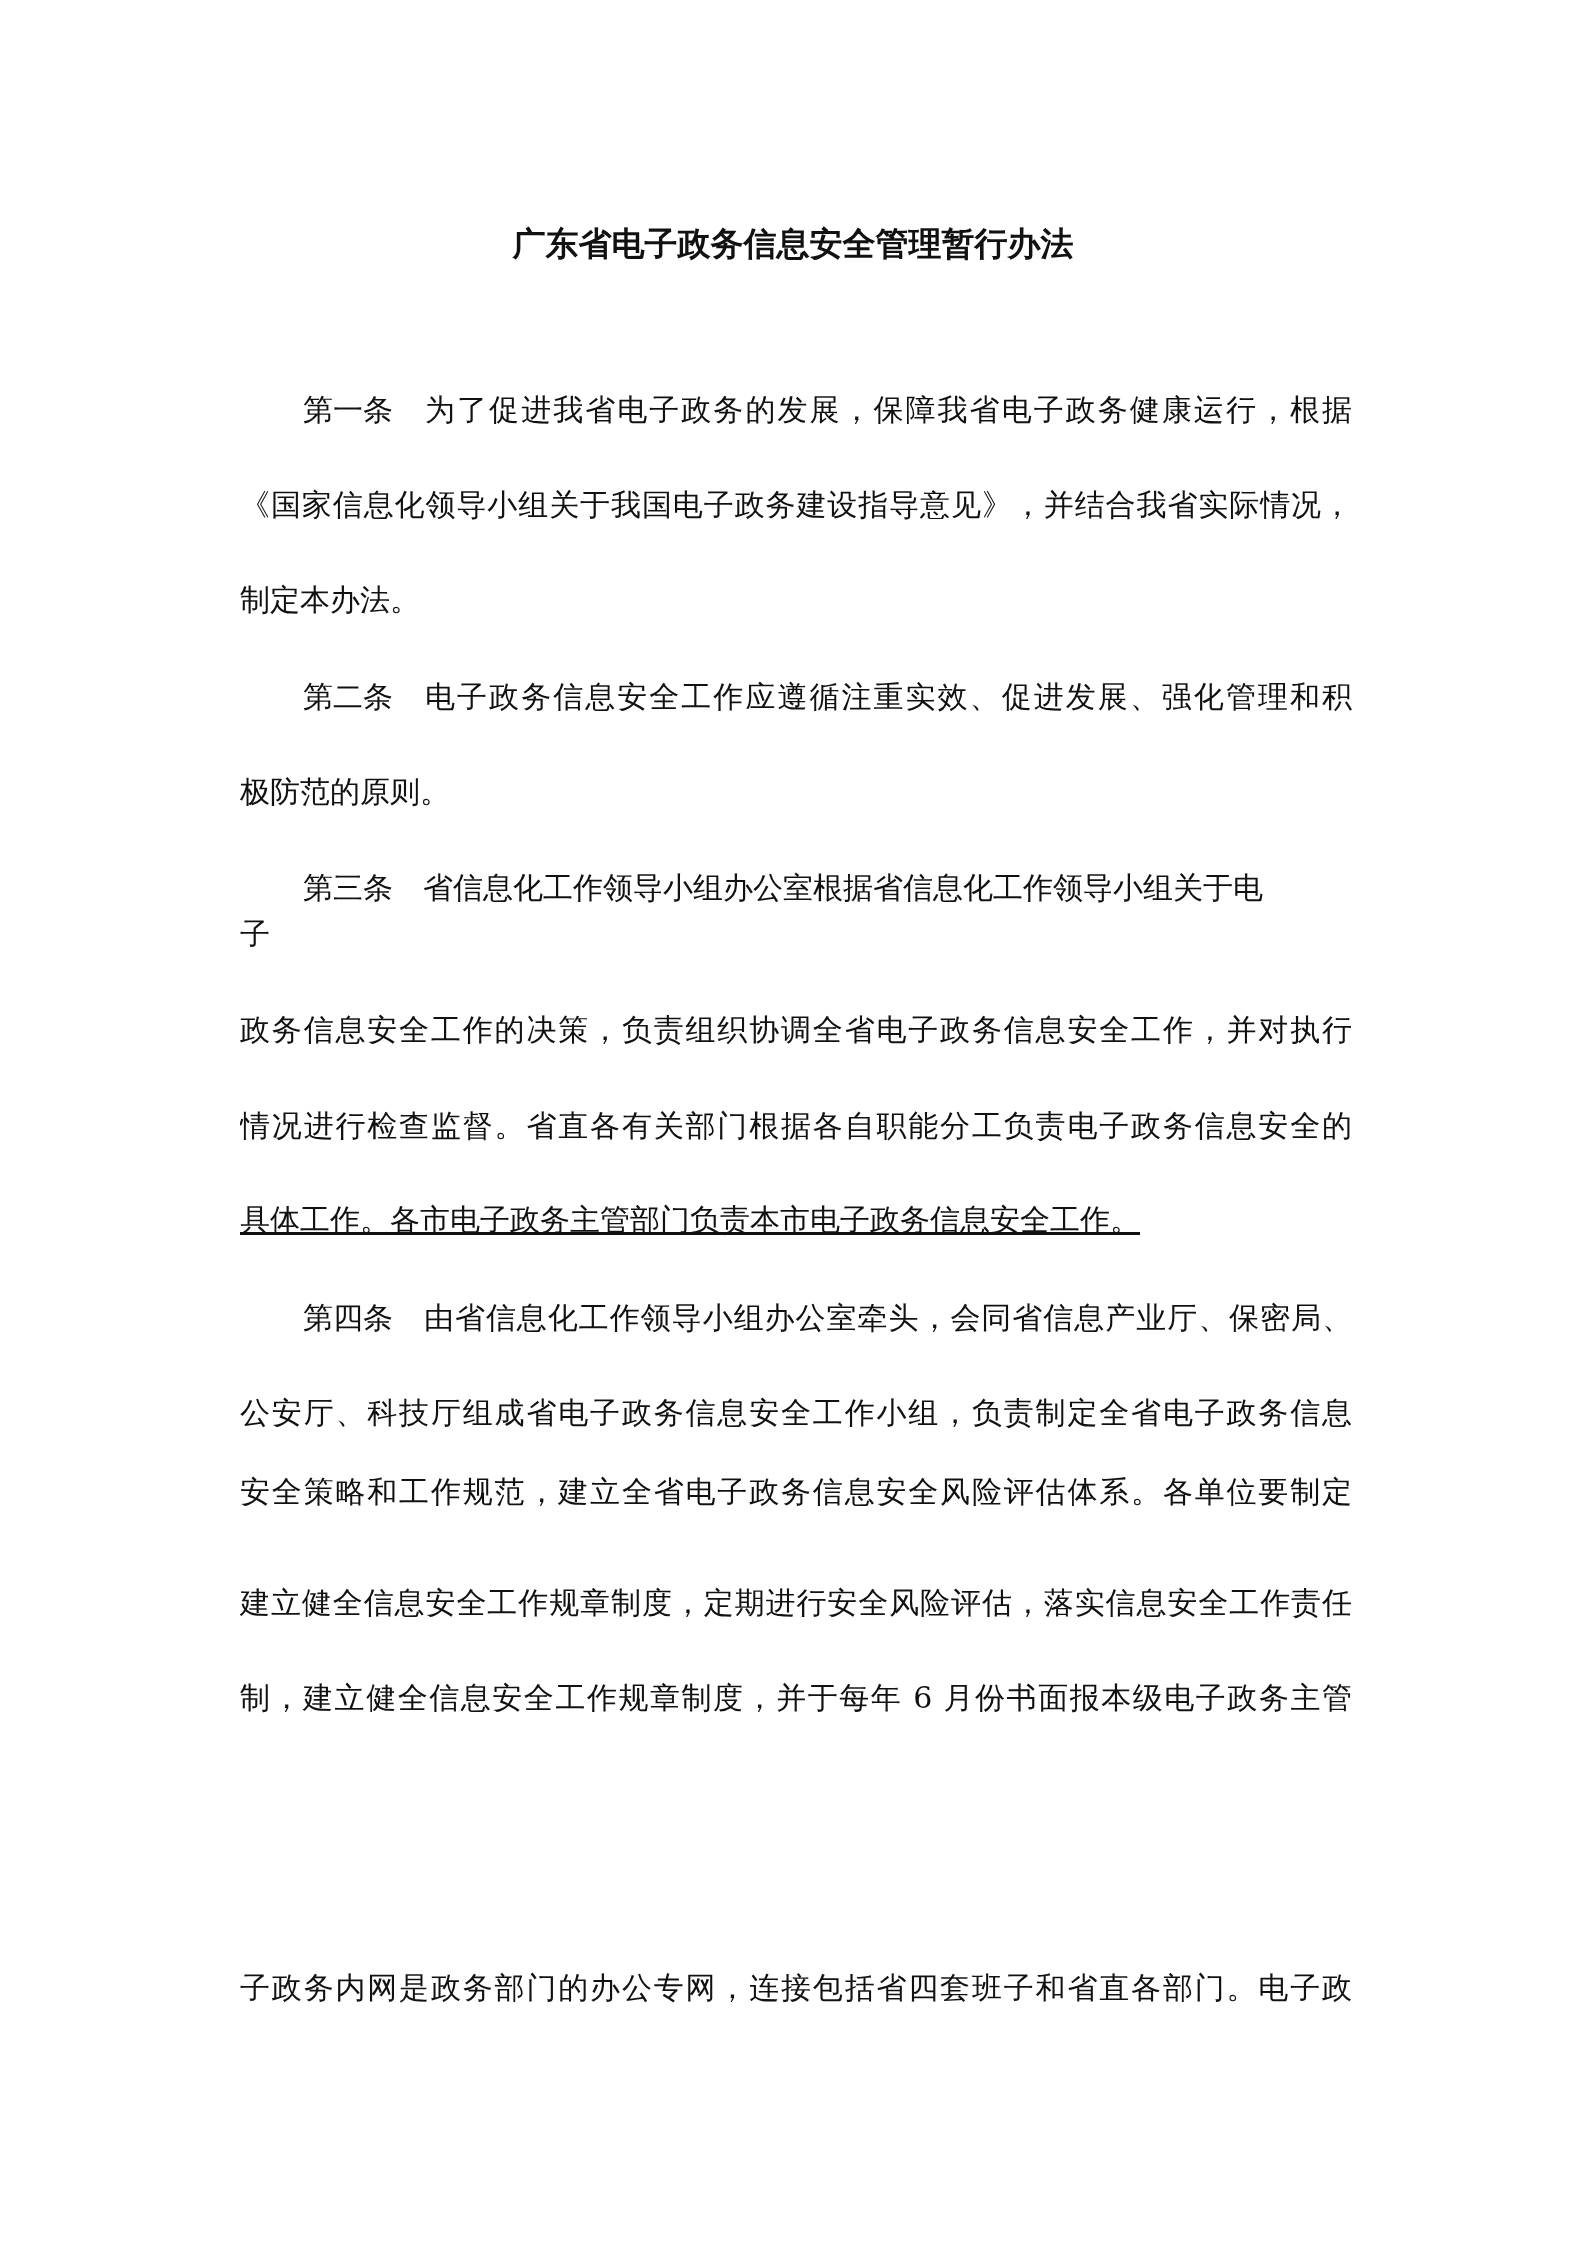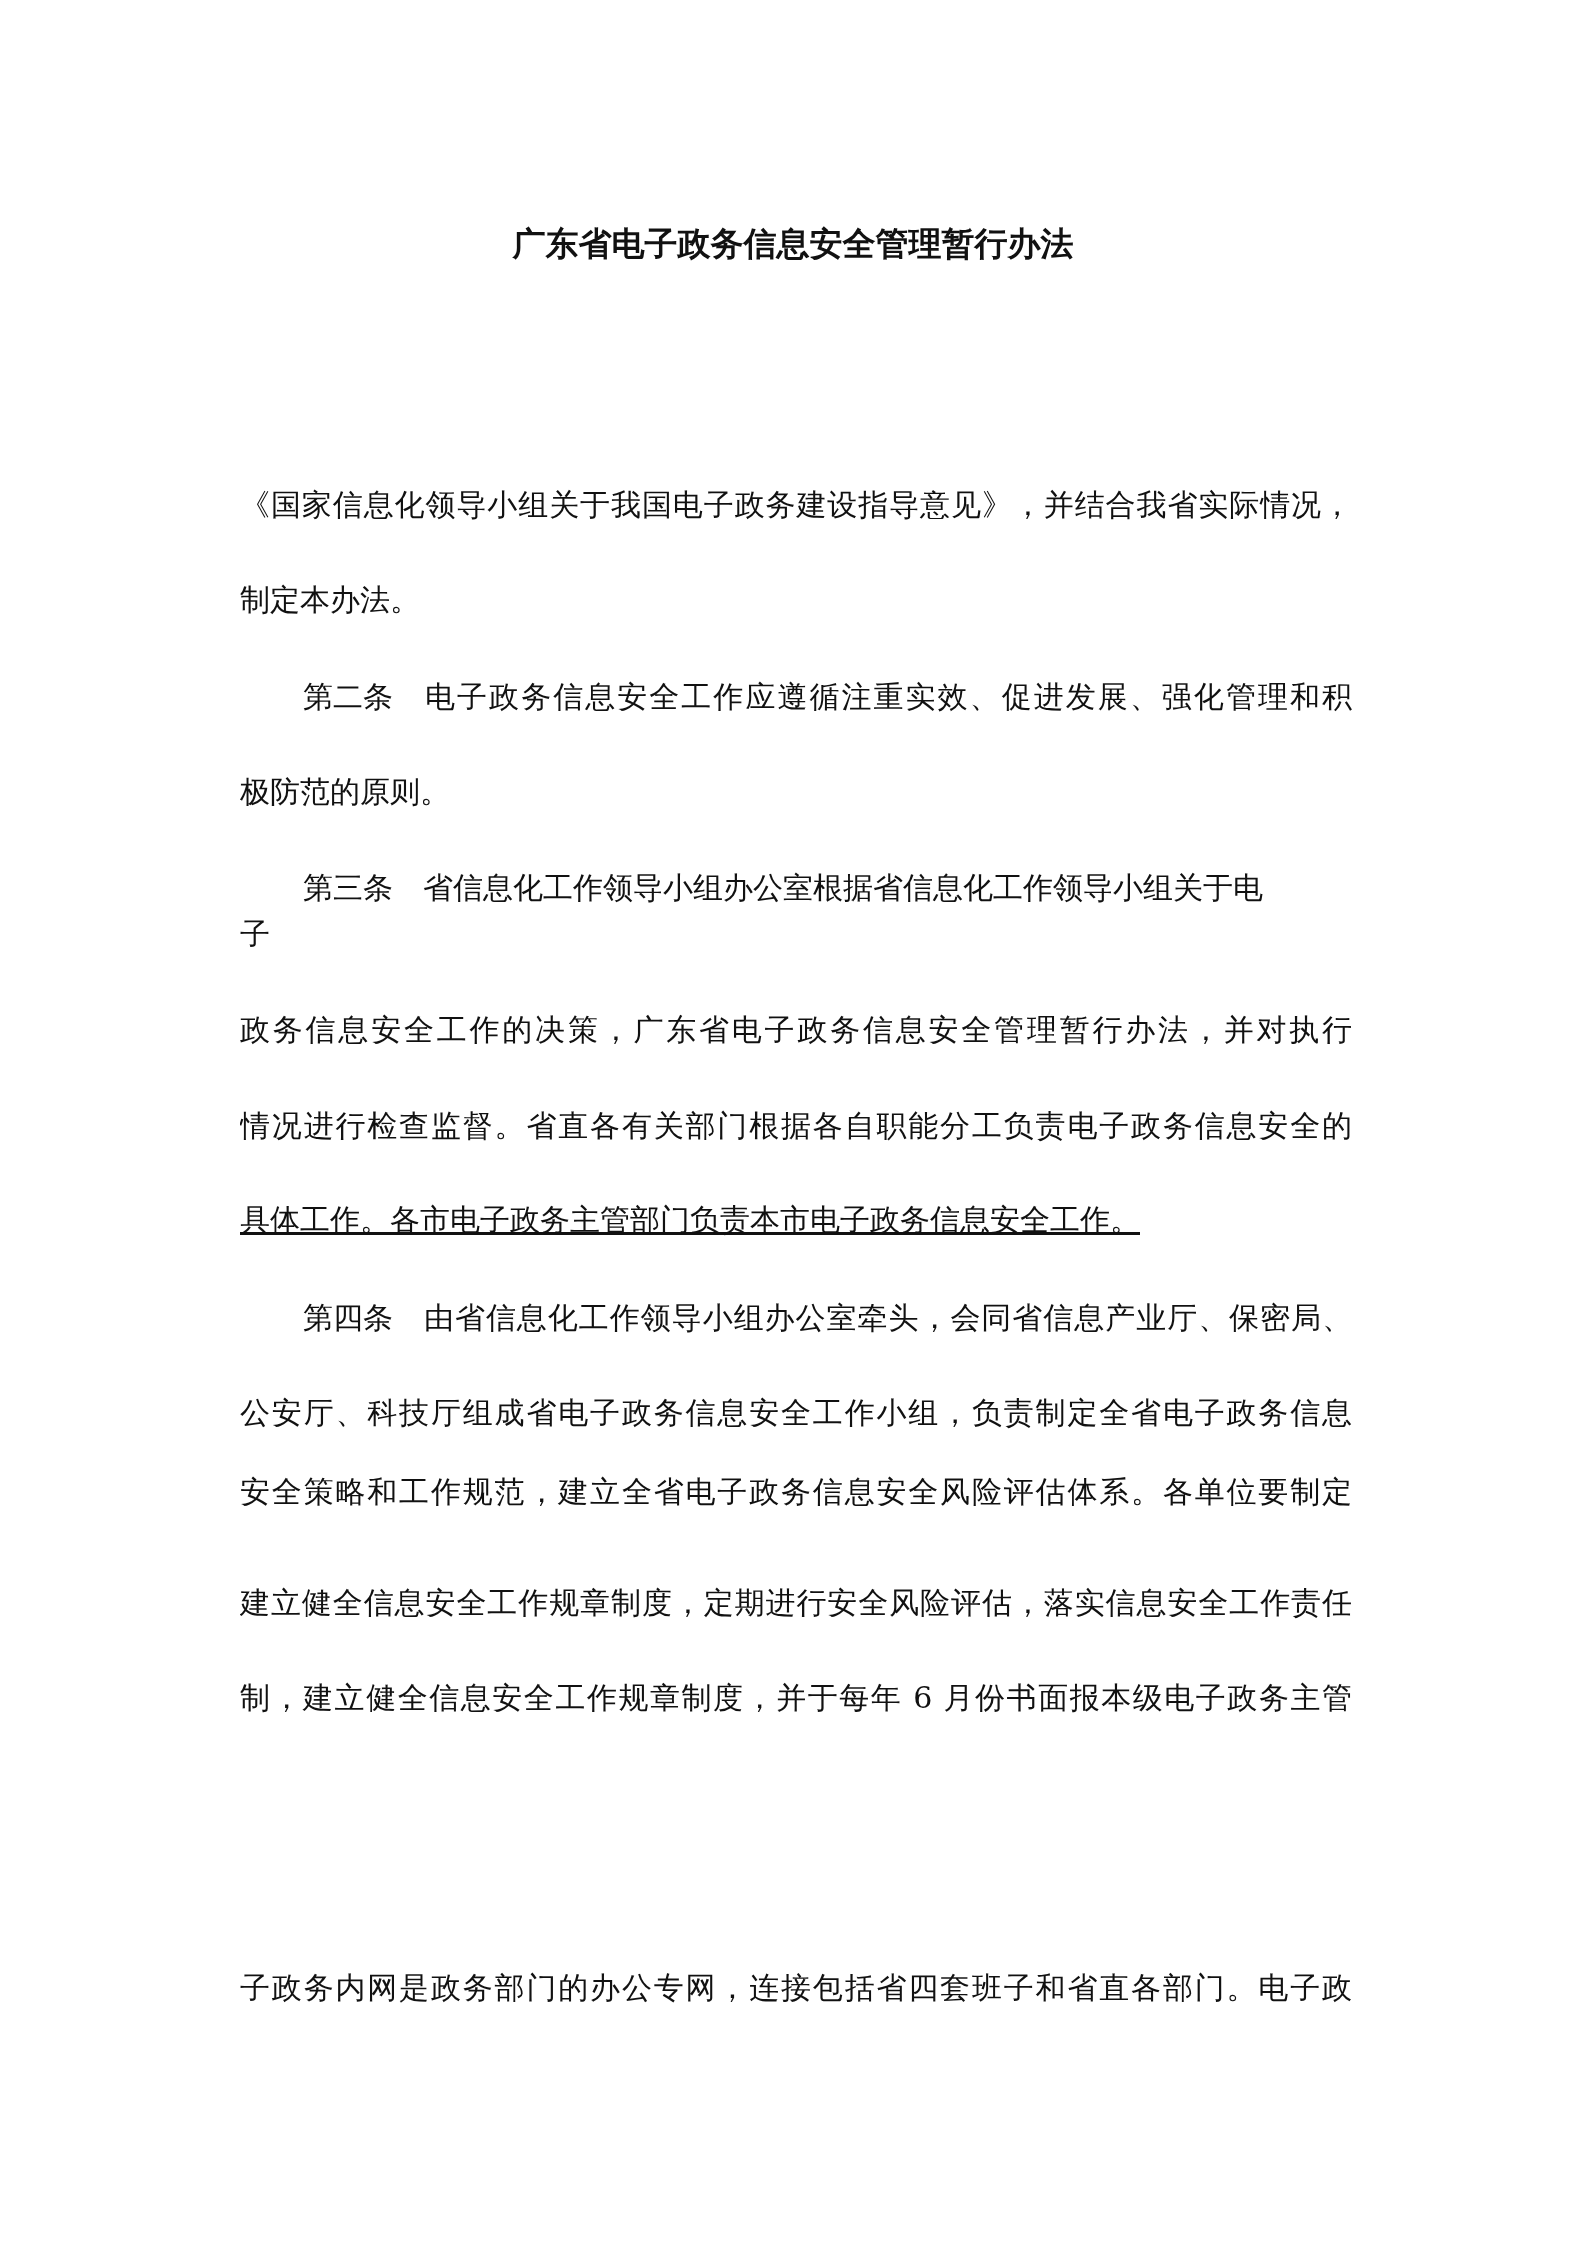--- a/index.html
+++ b/index.html
@@ -56,29 +56,30 @@
       margin-right: 30px;
     }
   </style>
 </head>
 <body>
 
 <div class="page">
 
   <div class="title">广东省电子政务信息安全管理暂行办法</div>
 
+  <div class="line indent" style="top:390px;"><span class="article-no">第一条</span><span>为了促进我省电子政务的发展，保障我省电子政务健康运行，根据</span></div>
   <div class="line" style="top:485px;">《国家信息化领导小组关于我国电子政务建设指导意见》，并结合我省实际情况，</div>
   <div class="line last" style="top:580px;">制定本办法。</div>
 
   <div class="line indent" style="top:677px;"><span class="article-no">第二条</span><span>电子政务信息安全工作应遵循注重实效、促进发展、强化管理和积</span></div>
   <div class="line last" style="top:772px;">极防范的原则。</div>
 
   <div class="line indent last" style="top:868px;"><span class="article-no">第三条</span><span>省信息化工作领导小组办公室根据省信息化工作领导小组关于电</span></div>
   <div class="line last" style="top:914px;">子</div>
-  <div class="line" style="top:1010px;">政务信息安全工作的决策，广东省电子政务信息安全管理暂行办法，并对执行</div>
+  <div class="line" style="top:1010px;">政务信息安全工作的决策，负责组织协调全省电子政务信息安全工作，并对执行</div>
   <div class="line" style="top:1078px;margin-top:28px;">情况进行检查监督。省直各有关部门根据各自职能分工负责电子政务信息安全的</div>
   <div class="line last" style="top:1200px;text-decoration:underline;">具体工作。各市电子政务主管部门负责本市电子政务信息安全工作。</div>
 
   <div class="line indent" style="top:1298px;"><span class="article-no">第四条</span><span>由省信息化工作领导小组办公室牵头，会同省信息产业厅、保密局、</span></div>
   <div class="line" style="top:1393px;">公安厅、科技厅组成省电子政务信息安全工作小组，负责制定全省电子政务信息</div>
   <div class="line" style="top:1472px;">安全策略和工作规范，建立全省电子政务信息安全风险评估体系。各单位要制定</div>
   <div class="line" style="top:1583px;">建立健全信息安全工作规章制度，定期进行安全风险评估，落实信息安全工作责任</div>
   <div class="line" style="top:1678px;">制，建立健全信息安全工作规章制度，并于每年 6 月份书面报本级电子政务主管</div>
 
   <div class="line" style="top:1968px;">子政务内网是政务部门的办公专网，连接包括省四套班子和省直各部门。电子政</div>

